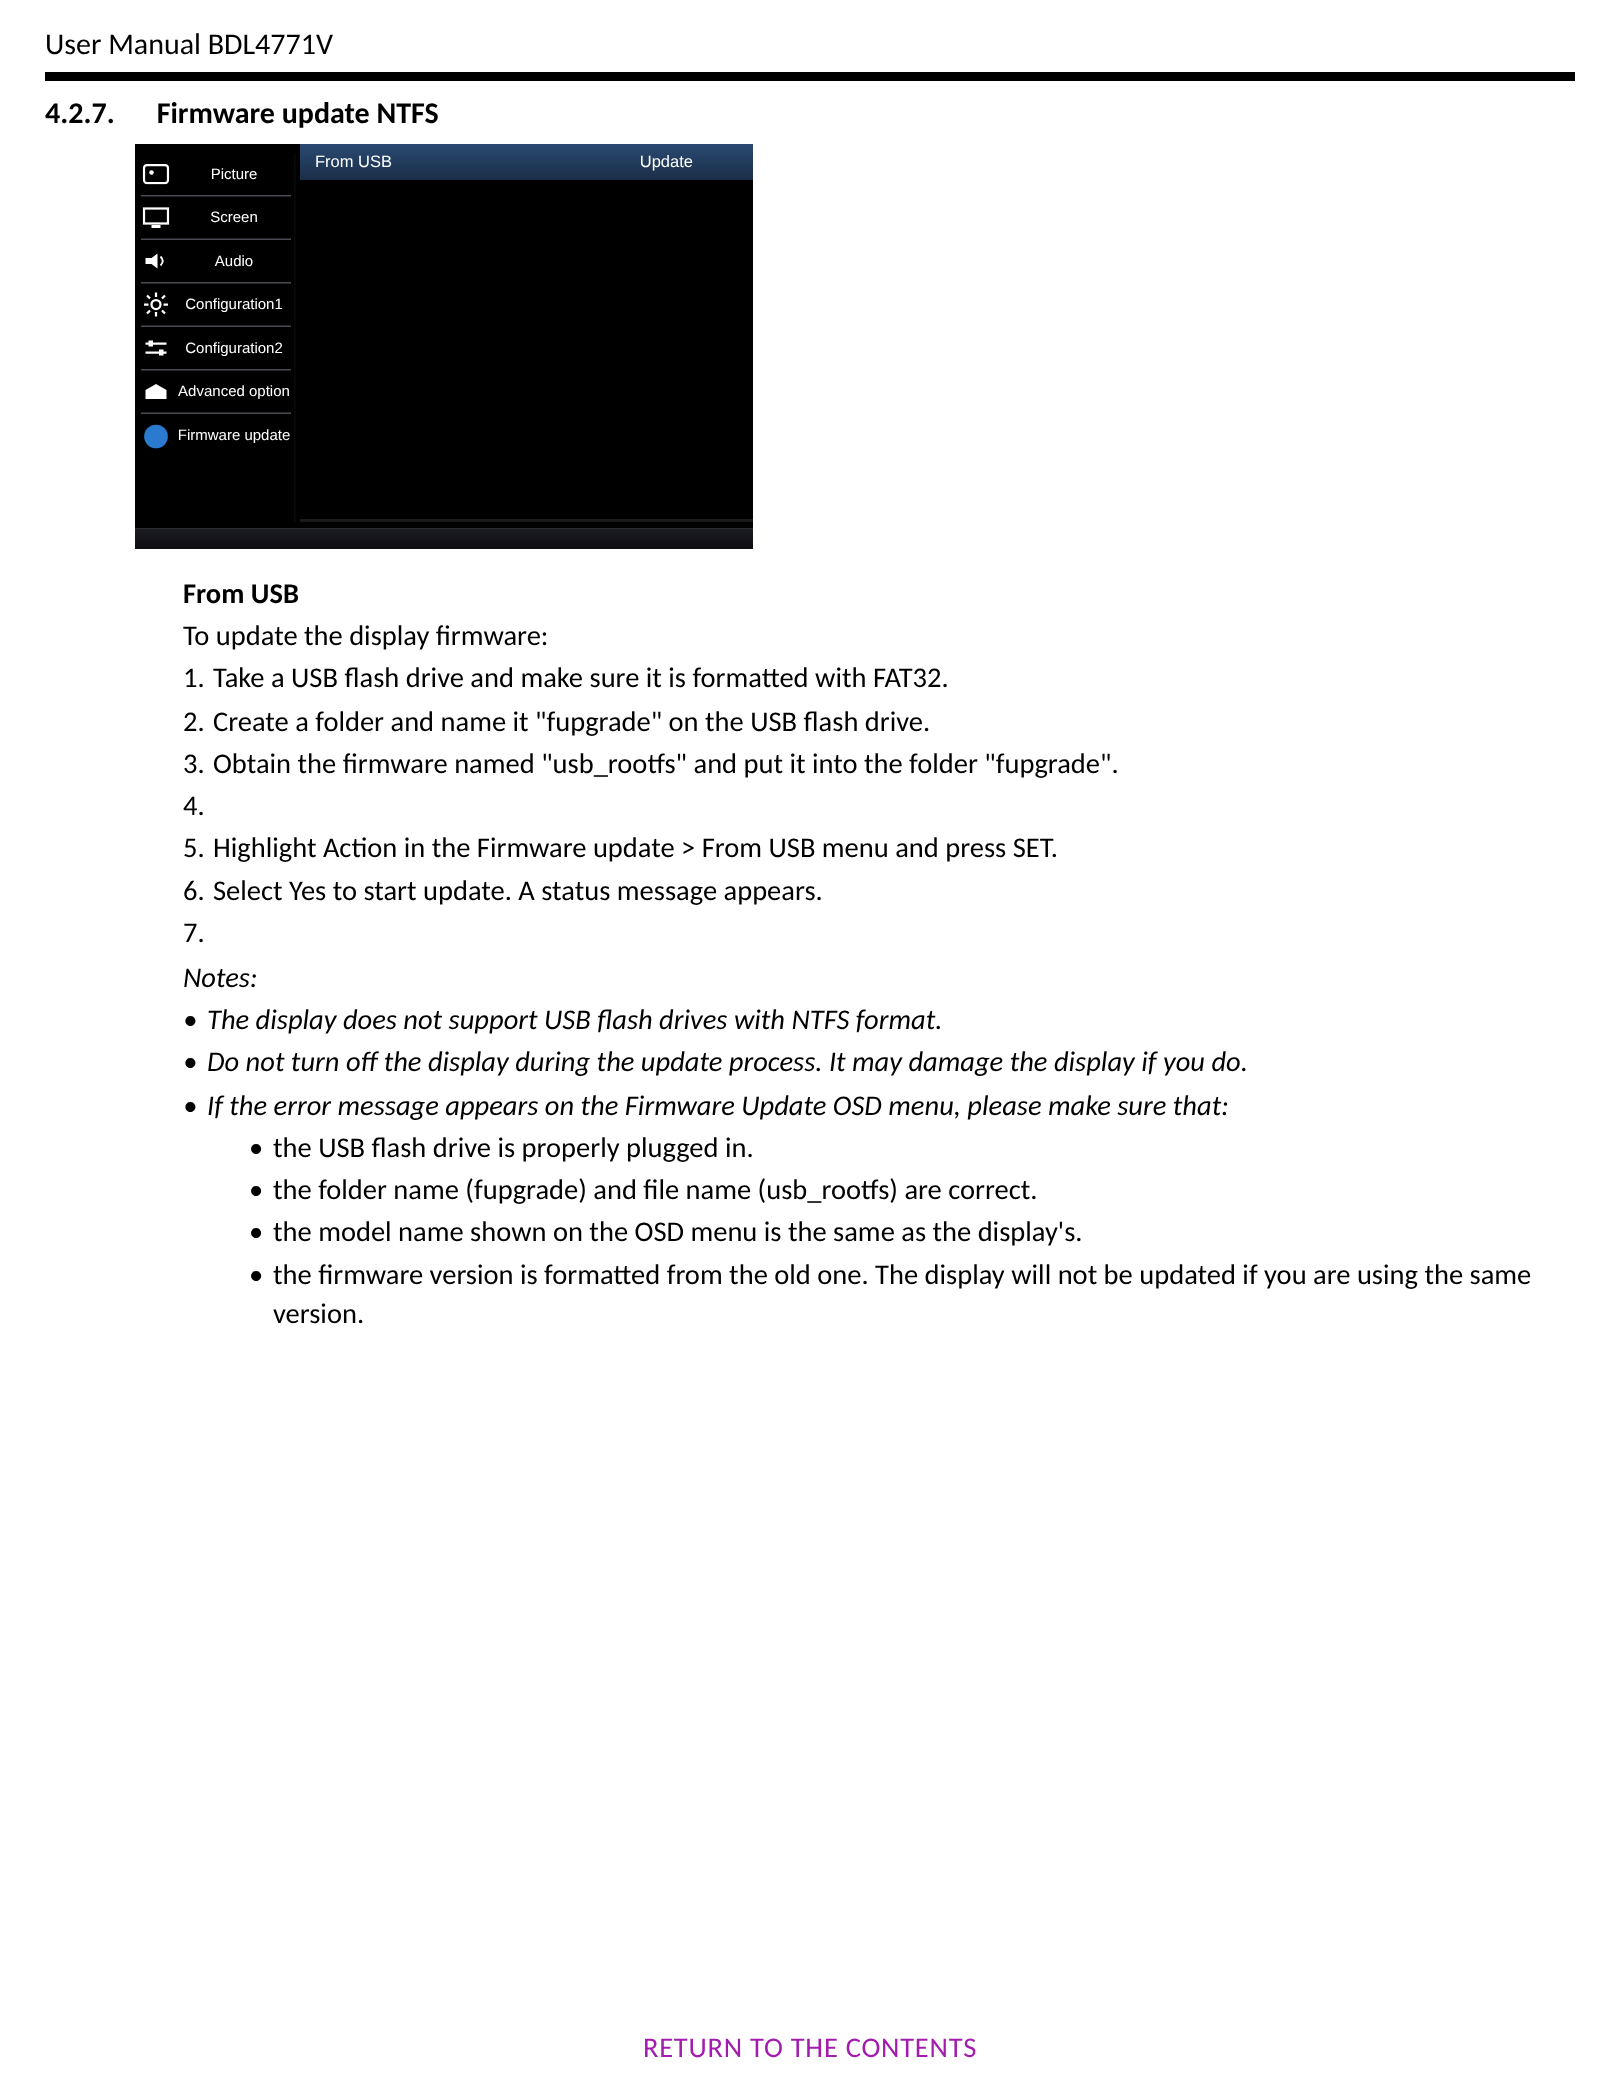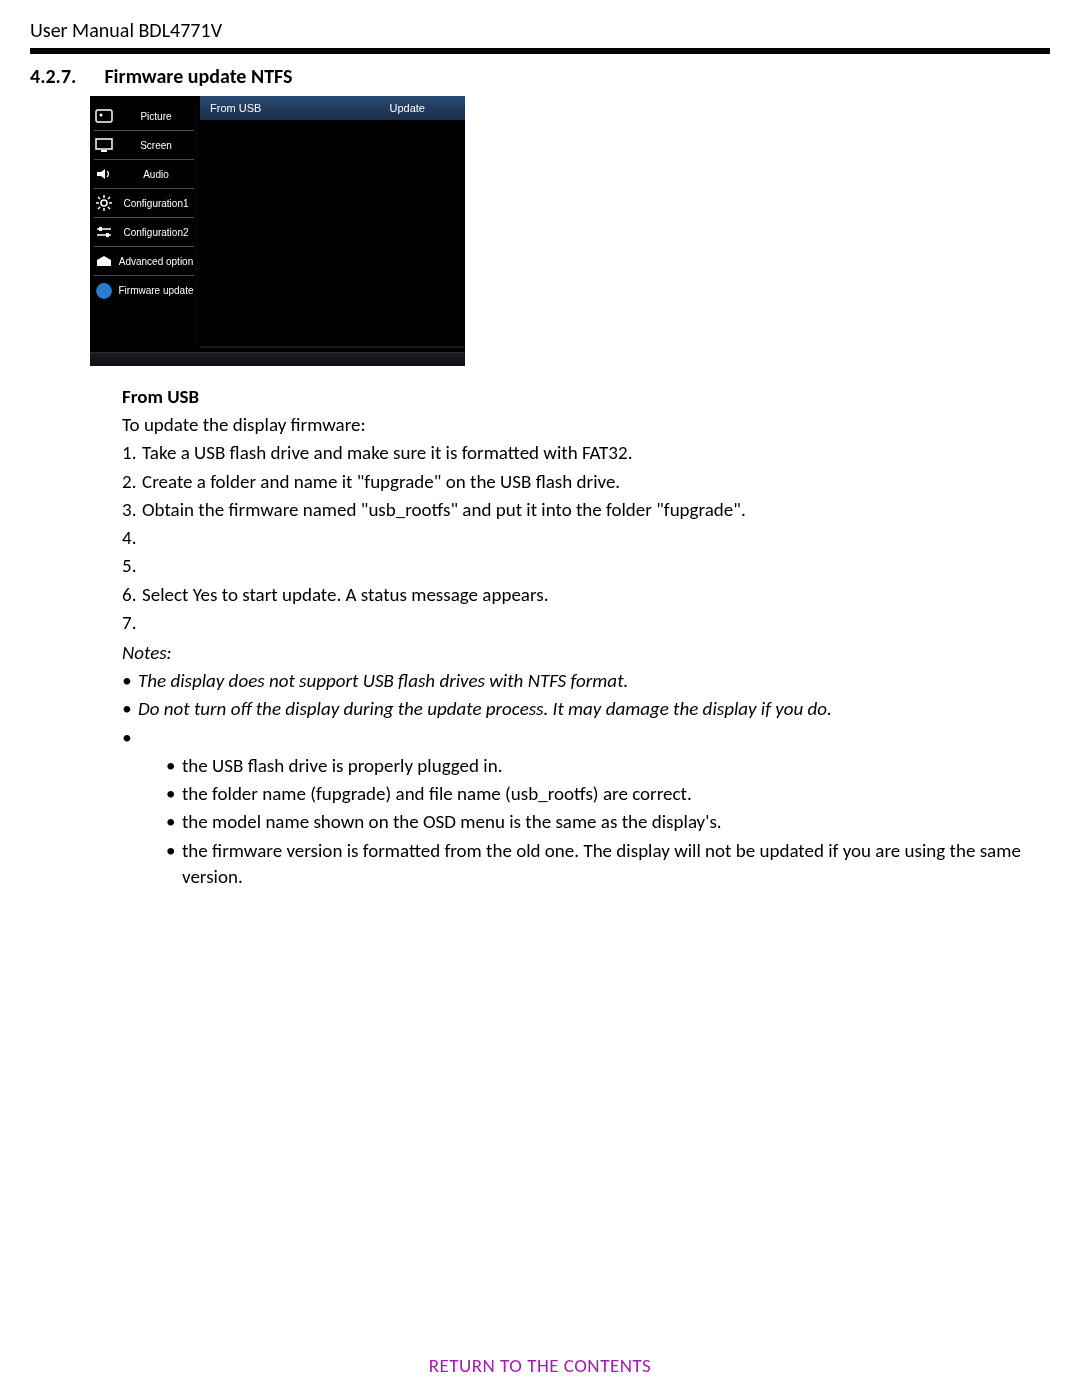--- a/index.html
+++ b/index.html
@@ -20,21 +20,21 @@
   }
   .section-title-row {
     display: flex;
     font-weight: bold;
     font-size: 20px;
     margin-bottom: 8px;
   }
   .section-num { margin-right: 28px; }
   
   .osd {
-    width: 375px;
+    width: 412px;
     height: 270px;
     margin-left: 60px;
     margin-bottom: 18px;
     background: #000;
     position: relative;
     font-family: Arial, sans-serif;
     font-size: 11px;
     color: #fff;
   }
   .osd-sidebar {
@@ -221,20 +221,21 @@
       </li>
     <li>
         <span class="num">3.</span>
         <span>Obtain the firmware named "usb_rootfs" and put it into the folder "fupgrade".</span>
       </li>
     <li>
         <span class="num">4.</span>
       </li>
     <li>
         <span class="num">5.</span>
+        <span>Highlight Action in the Firmware update &gt; From USB menu and press SET.</span>
       </li>
     <li>
         <span class="num">6.</span>
         <span>Select Yes to start update. A status message appears.</span>
       </li>
     <li>
         <span class="num">7.</span>
       </li>
   </ol>
   <div class="notes-label">Notes:</div>
@@ -242,20 +243,21 @@
     <li>
         <span class="bullet">•</span>
         <span>The display does not support USB flash drives with NTFS format.</span>
       </li>
     <li>
         <span class="bullet">•</span>
         <span>Do not turn off the display during the update process. It may damage the display if you do.</span>
       </li>
     <li>
         <span class="bullet">•</span>
+        <span>If the error message appears on the Firmware Update OSD menu, please make sure that:</span>
       </li>
   </ul>
   <ul class="subnotes">
     <li>
         <span class="bullet">•</span>
         <span>the USB flash drive is properly plugged in.</span>
       </li>
     <li>
         <span class="bullet">•</span>
         <span>the folder name (fupgrade) and file name (usb_rootfs) are correct.</span>

